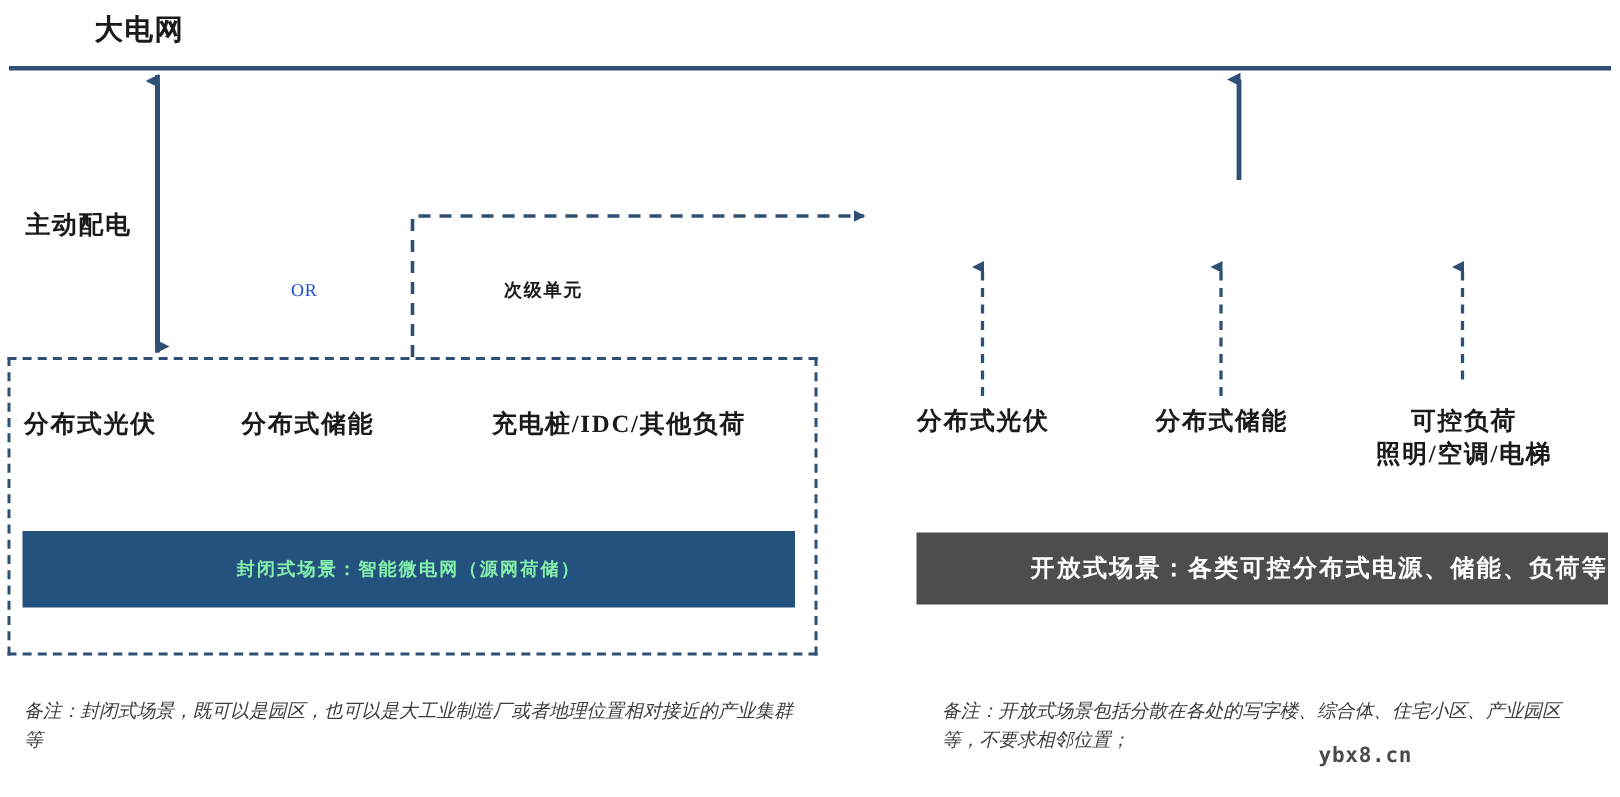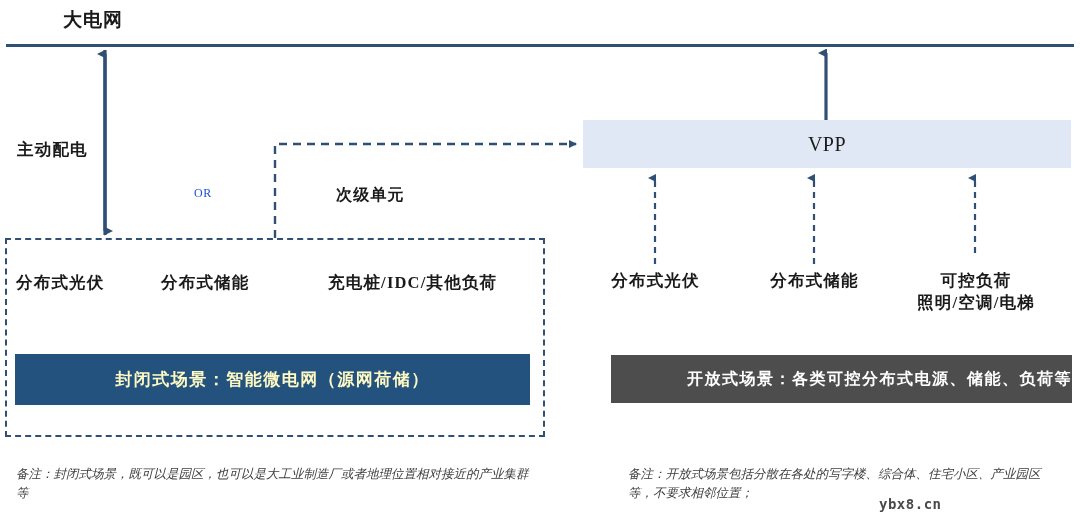--- a/index.html
+++ b/index.html
@@ -59,22 +59,22 @@
   }
   #closed-bar {
     left: 15px; top: 354px;
     width: 515px; height: 51px;
     background: #24527f;
     display: flex;
     align-items: center;
     justify-content: center;
   }
   #closed-bar span {
-    color: #fef9c3;
-    font-size: 17px;
+    color: #86efac;
+    font-size: 12px;
     font-weight: bold;
     letter-spacing: 1.5px;
     white-space: nowrap;
   }
 
   
   #open-bar {
     left: 611px; top: 355px;
     width: 461px; height: 48px;
     background: #4d4d4d;
@@ -99,21 +99,21 @@
     white-space: nowrap;
   }
   .side-label {
     font-size: 16.5px;
     font-weight: bold;
     color: #1a1a1a;
     letter-spacing: 1.2px;
     white-space: nowrap;
   }
   .mid-label {
-    font-size: 16px;
+    font-size: 12px;
     font-weight: bold;
     color: #1a1a1a;
     letter-spacing: 1.2px;
     white-space: nowrap;
   }
   .or-label {
     font-size: 12px;
     color: #1d4ed8;
     letter-spacing: 0.5px;
     white-space: nowrap;
@@ -153,23 +153,20 @@
   }
 </style>
 </head>
 <body>
 
 <div id="canvas">
 
   <div class="abs" id="grid-title">大电网</div>
   <div class="abs" id="grid-bus"></div>
 
-  <div class="abs" id="vpp-box">
-    <div id="vpp-label">VPP</div>
-  </div>
 
   <div class="abs side-label" style="left:17px; top:139px;">主动配电</div>
 
   <div class="abs or-label" style="left:194px; top:186px;">OR</div>
 
   <div class="abs mid-label" style="left:336px; top:185px;">次级单元</div>
 
   <div class="abs" id="closed-region"></div>
 
   <div class="abs cn-label" style="left:16px; top:272px;">分布式光伏</div>

